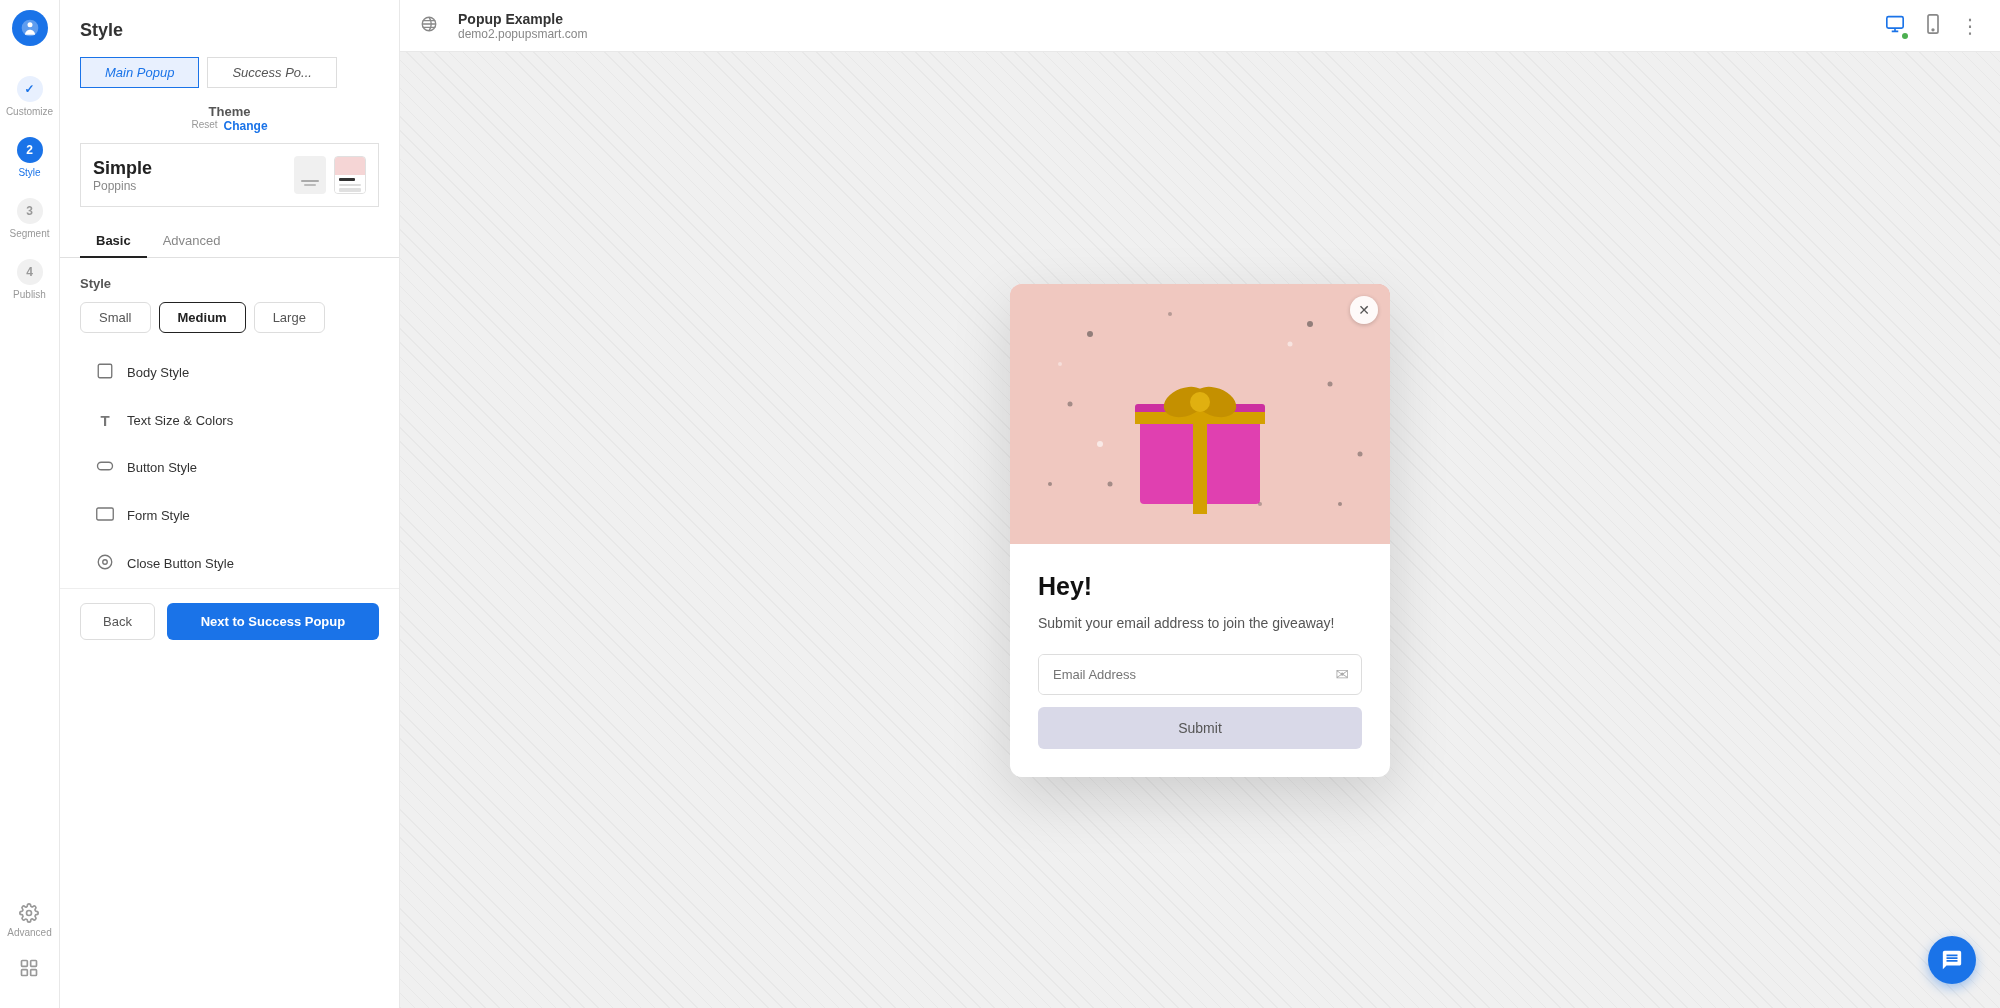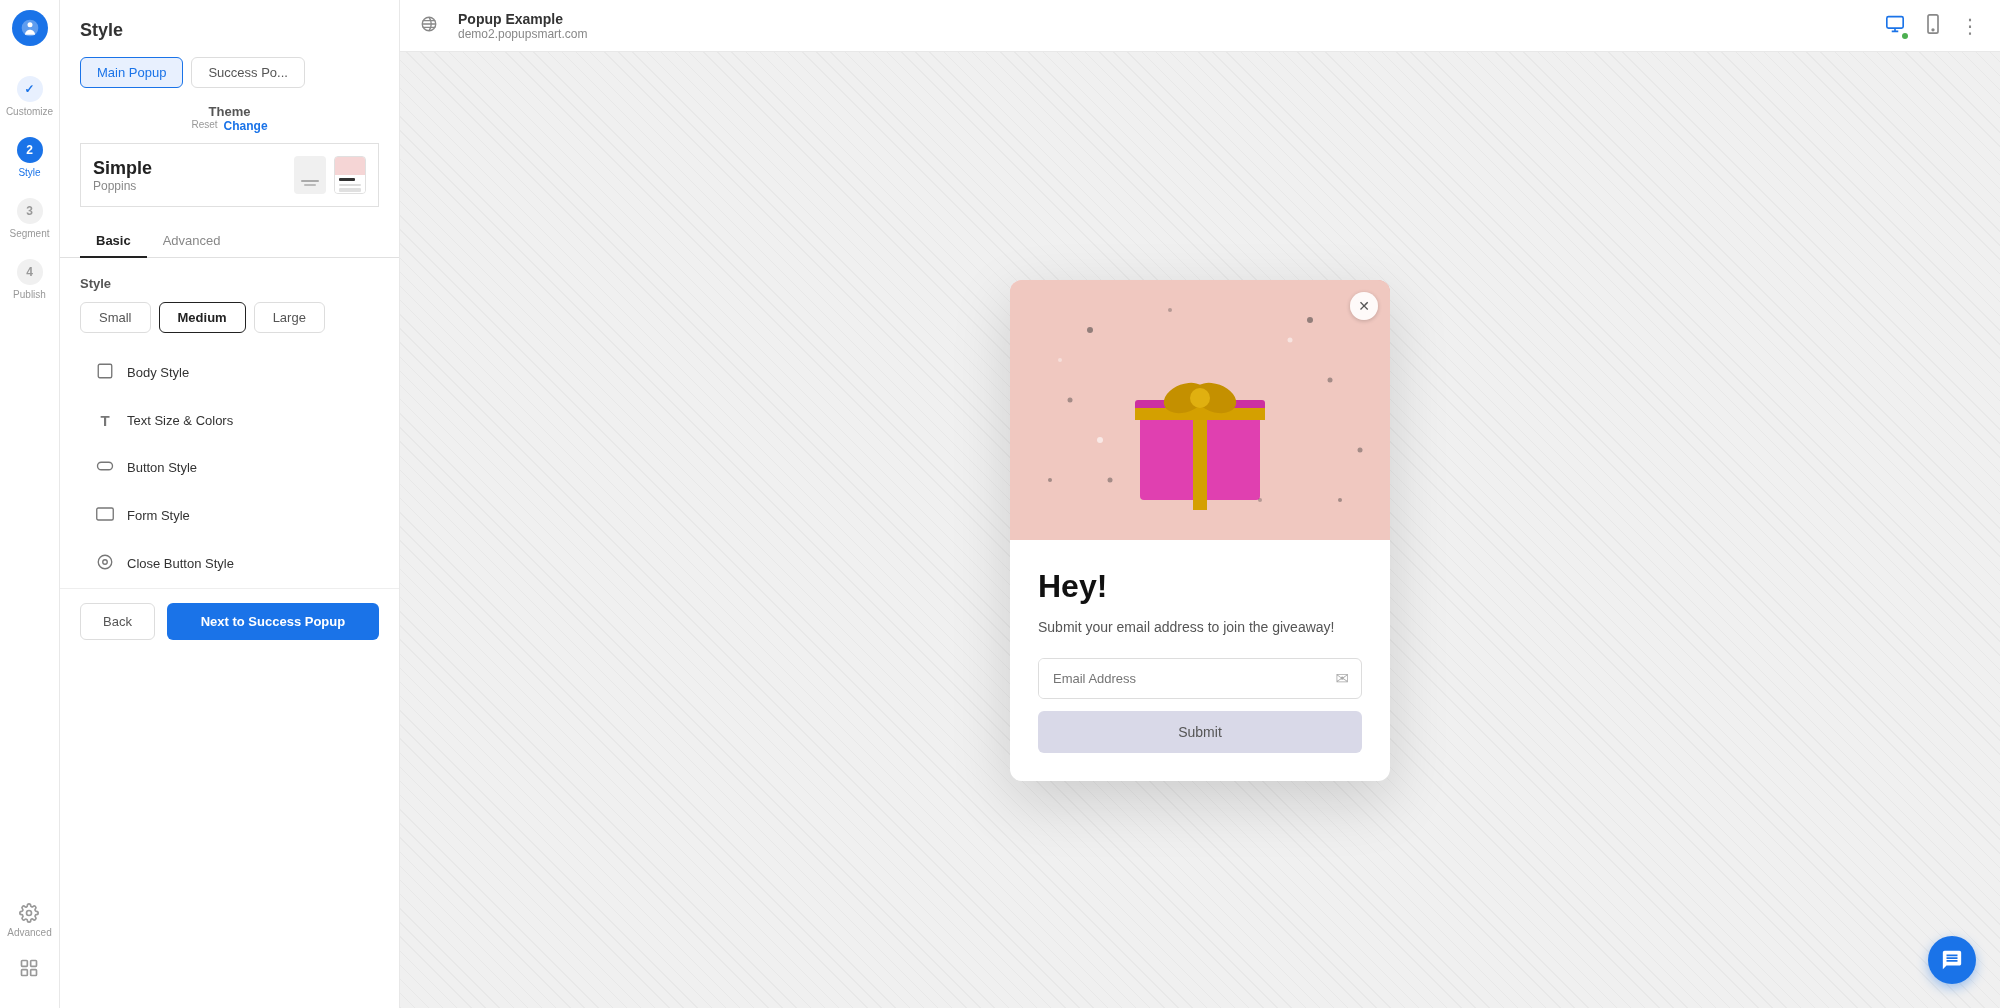--- a/index.html
+++ b/index.html
@@ -65,27 +65,28 @@
       font-weight: 600;
       color: #333;
     }
 
     .popup-type-btns {
       display: flex;
       gap: 8px;
       padding: 0 20px 16px;
     }
     .type-btn {
-      padding: 7px 16px;
-      border-radius: 6px;
+      padding: 7px 24px;
+      border-radius: 0;
       border: 1.5px solid #ddd;
       background: #fff;
       font-size: 13px;
       cursor: pointer;
       color: #555;
+      font-style: italic;
     }
     .type-btn.active {
       border-color: #1a73e8;
       color: #1a73e8;
       background: #e8f0fe;
     }
 
     .theme-section { padding: 0 20px 16px; }
     .section-label-row {
       display: flex; justify-content: space-between; align-items: center;
@@ -269,21 +270,21 @@
       cursor: pointer;
       font-size: 14px;
       color: #555;
       border: none;
       box-shadow: 0 1px 4px rgba(0,0,0,0.2);
     }
     .popup-body {
       padding: 28px 28px 28px;
     }
     .popup-headline {
-      font-size: 32px;
+      font-size: 25px;
       font-weight: 900;
       color: #111;
       margin-bottom: 12px;
     }
     .popup-subtext {
       font-size: 14px;
       color: #555;
       margin-bottom: 20px;
       line-height: 1.5;
     }

